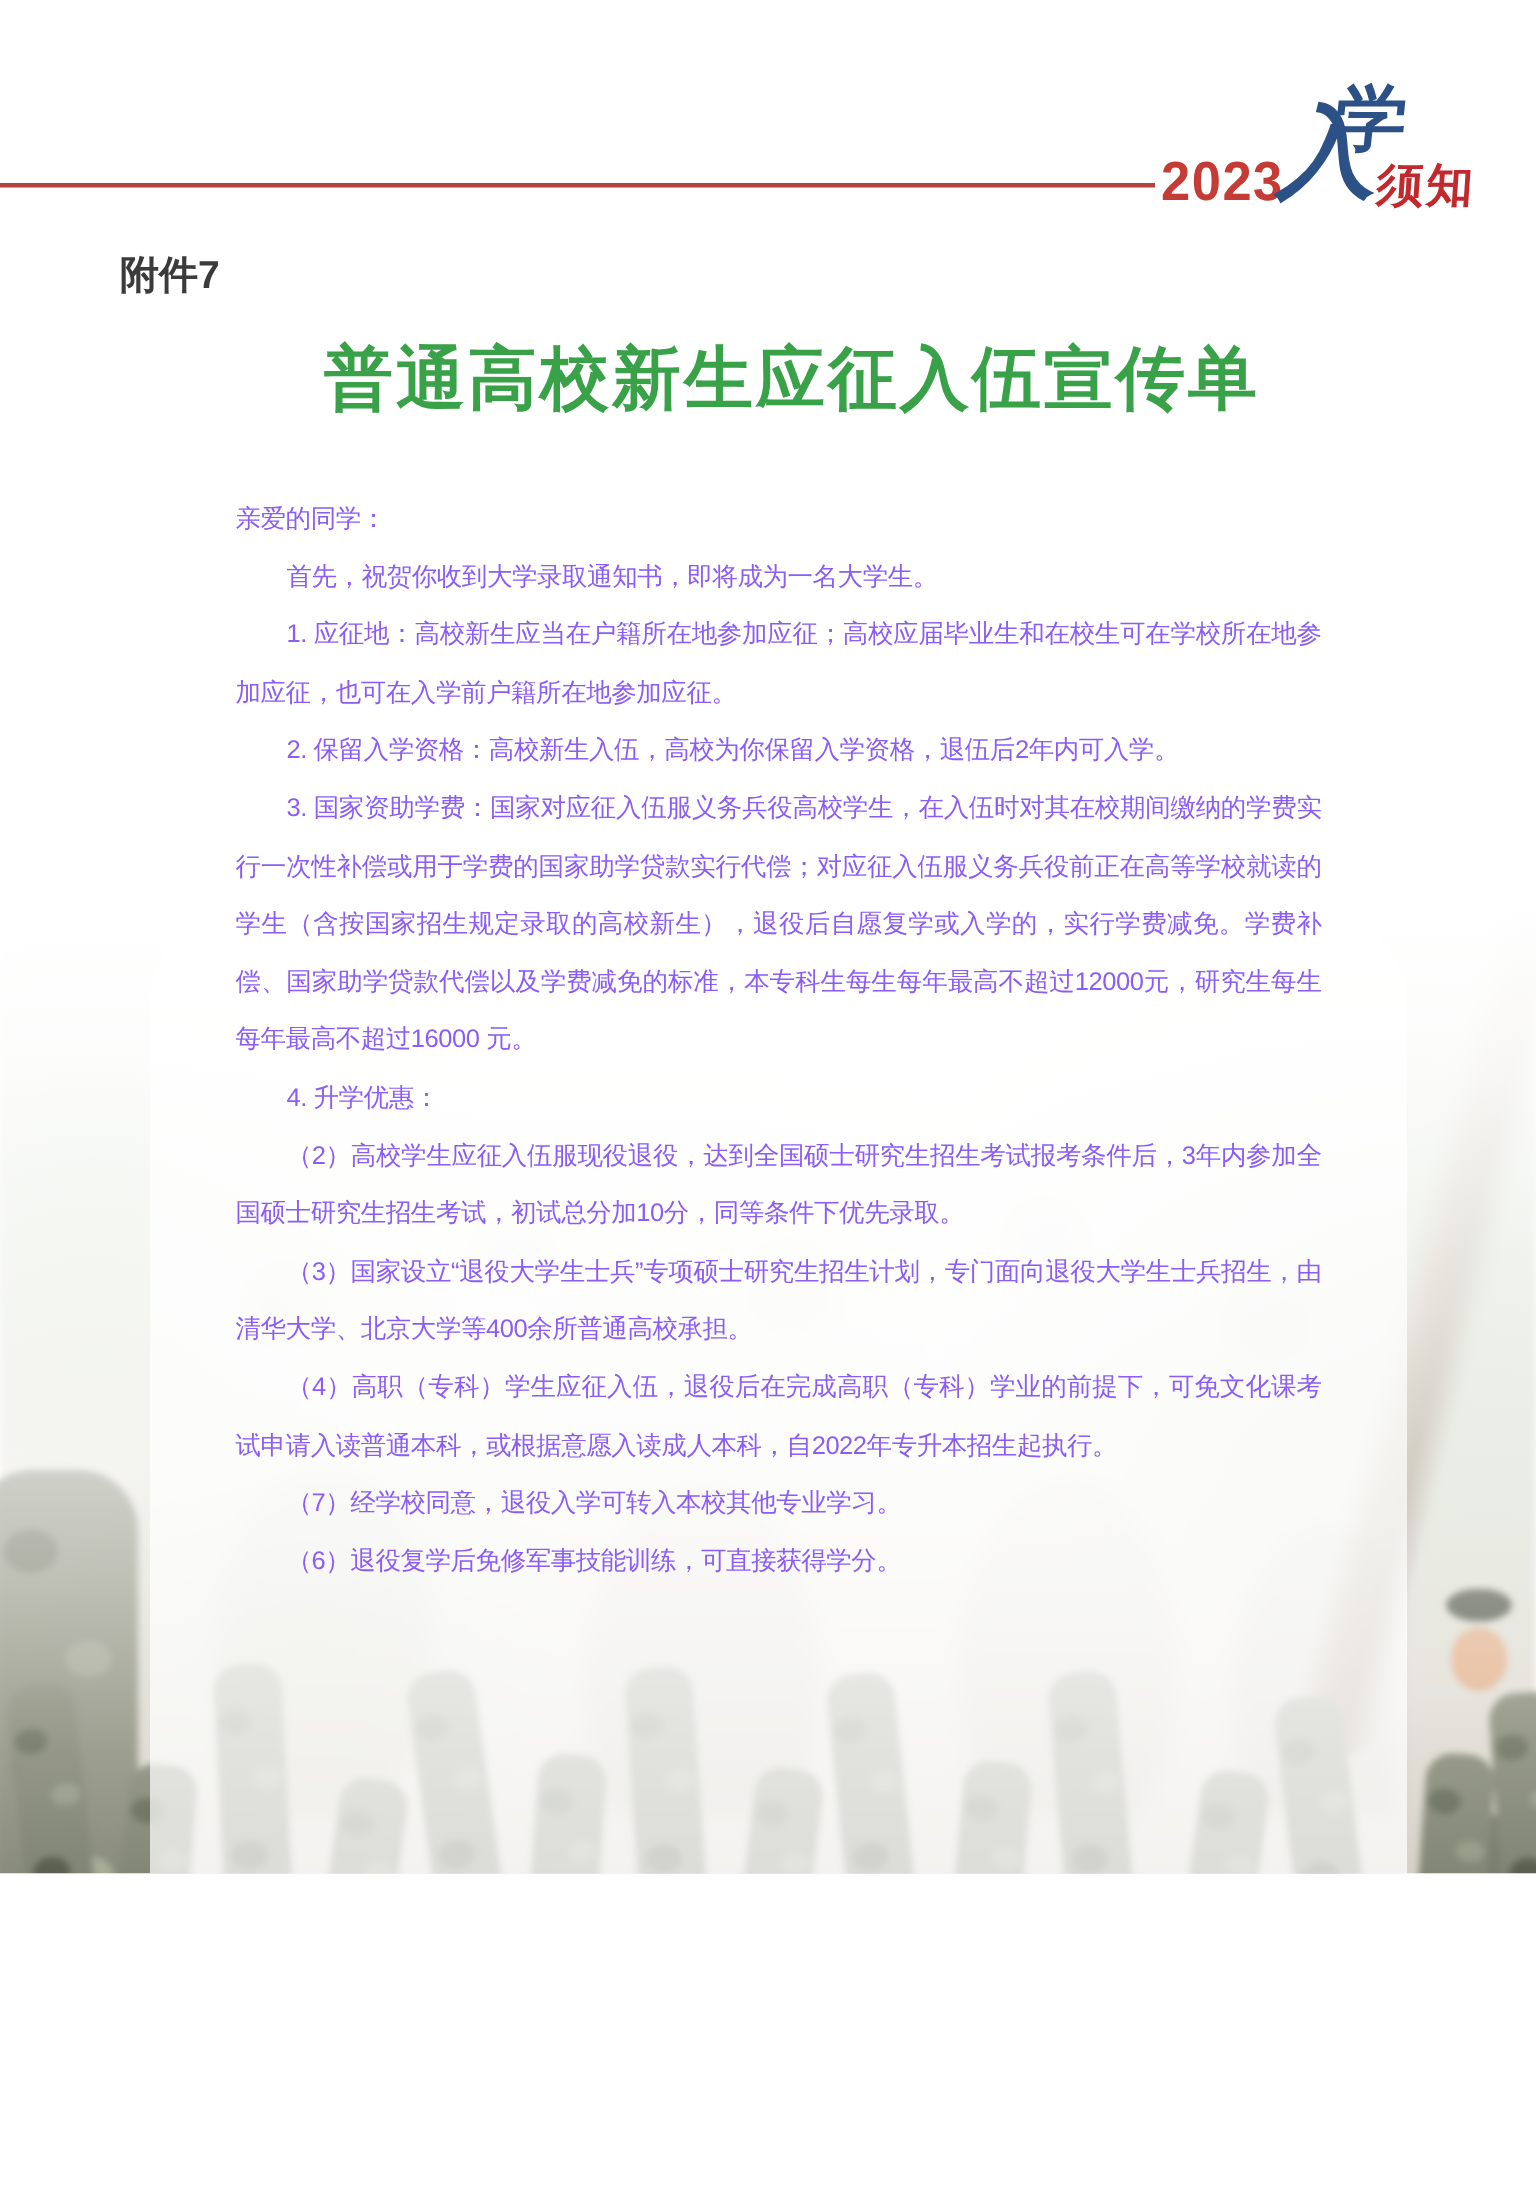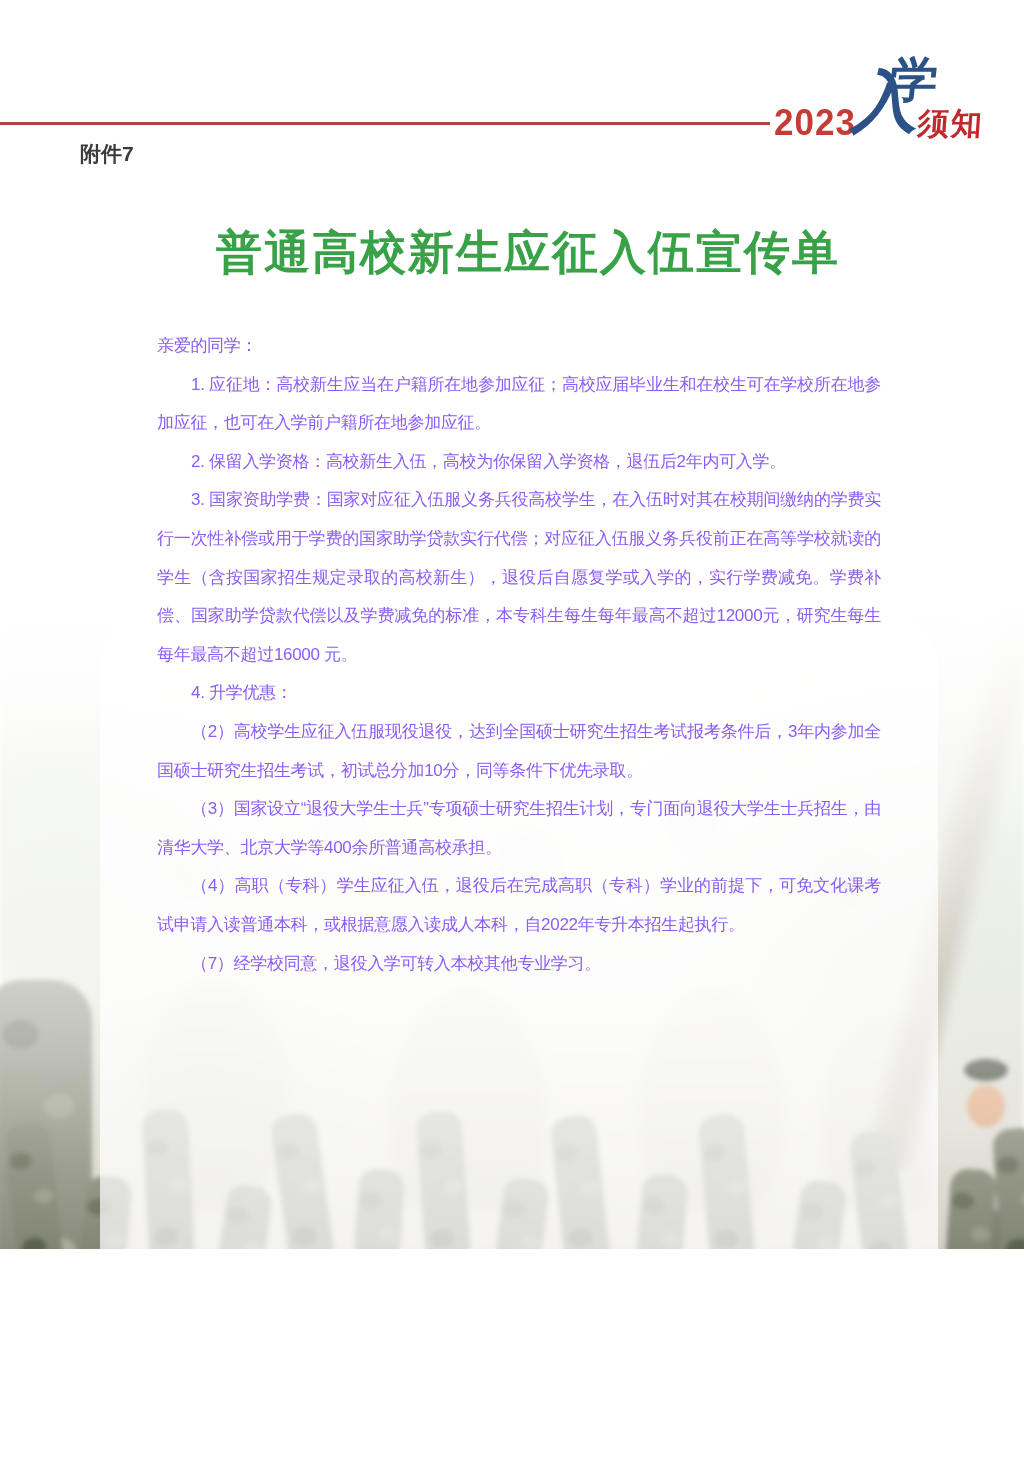--- a/index.html
+++ b/index.html
@@ -125,21 +125,21 @@
   .logo { position:absolute; left:770px; top:50px; width:254px; height:110px; z-index:4; }
   .logo-year { position:absolute; left:4px; top:52px; font-size:35px; font-weight:bold;
     color:#c53b35; letter-spacing:1px; transform:scaleY(1.05); }
   .logo-ru  { position:absolute; left:84px; top:18px; font-size:66px; line-height:1; font-weight:bold;
     color:#2b5186; transform:skewX(-8deg); }
   .logo-xue { position:absolute; left:120px; top:6px; font-size:48px; line-height:1; font-weight:bold;
     color:#2b5186; transform:skewX(-6deg); }
   .logo-xuzhi { position:absolute; left:148px; top:58px; font-size:31px; line-height:1; font-weight:bold;
     color:#c2292d; transform:skewX(-4deg); letter-spacing:2px; }
 
-  .attachment { position:absolute; left:80px; top:140px; font-size:21px; font-weight:bold;
+  .attachment { position:absolute; left:80px; top:166px; font-size:26px; font-weight:bold;
     color:#3b3b3b; z-index:4; }
   .doc-title {
     position:absolute; left:0; top:222px; width:1024px; text-align:center;
     font-family:"DejaVu Serif", serif; font-weight:bold; font-size:46px;
     color:#39a248; letter-spacing:2px; z-index:4;margin-left:16px;
   }
 
   
   .content {
     position:absolute; left:157px; top:327px; width:724px; z-index:3;
@@ -204,26 +204,28 @@
     <span class="logo-ru">入</span>
     <span class="logo-xue">学</span>
     <span class="logo-xuzhi">须知</span>
   </div>
 
   <div class="attachment">附件7</div>
   <div class="doc-title">普通高校新生应征入伍宣传单</div>
 
   <div class="content">
     <p>亲爱的同学：</p>
+    <p>首先，祝贺你收到大学录取通知书，即将成为一名大学生。</p>
     <p>1. 应征地：高校新生应当在户籍所在地参加应征；高校应届毕业生和在校生可在学校所在地参加应征，也可在入学前户籍所在地参加应征。</p>
     <p>2. 保留入学资格：高校新生入伍，高校为你保留入学资格，退伍后2年内可入学。</p>
     <p>3. 国家资助学费：国家对应征入伍服义务兵役高校学生，在入伍时对其在校期间缴纳的学费实行一次性补偿或用于学费的国家助学贷款实行代偿；对应征入伍服义务兵役前正在高等学校就读的学生（含按国家招生规定录取的高校新生），退役后自愿复学或入学的，实行学费减免。学费补偿、国家助学贷款代偿以及学费减免的标准，本专科生每生每年最高不超过12000元，研究生每生每年最高不超过16000 元。</p>
     <p>4. 升学优惠：</p>
     <p>（2）高校学生应征入伍服现役退役，达到全国硕士研究生招生考试报考条件后，3年内参加全国硕士研究生招生考试，初试总分加10分，同等条件下优先录取。</p>
     <p>（3）国家设立“退役大学生士兵”专项硕士研究生招生计划，专门面向退役大学生士兵招生，由清华大学、北京大学等400余所普通高校承担。</p>
     <p>（4）高职（专科）学生应征入伍，退役后在完成高职（专科）学业的前提下，可免文化课考试申请入读普通本科，或根据意愿入读成人本科，自2022年专升本招生起执行。</p>
     <p>（7）经学校同意，退役入学可转入本校其他专业学习。</p>
+    <p>（6）退役复学后免修军事技能训练，可直接获得学分。</p>
   </div>
 
   <div class="page-number">18</div>
   <div class="footer-bar"></div>
 
 </div>
 
 </body></html>

